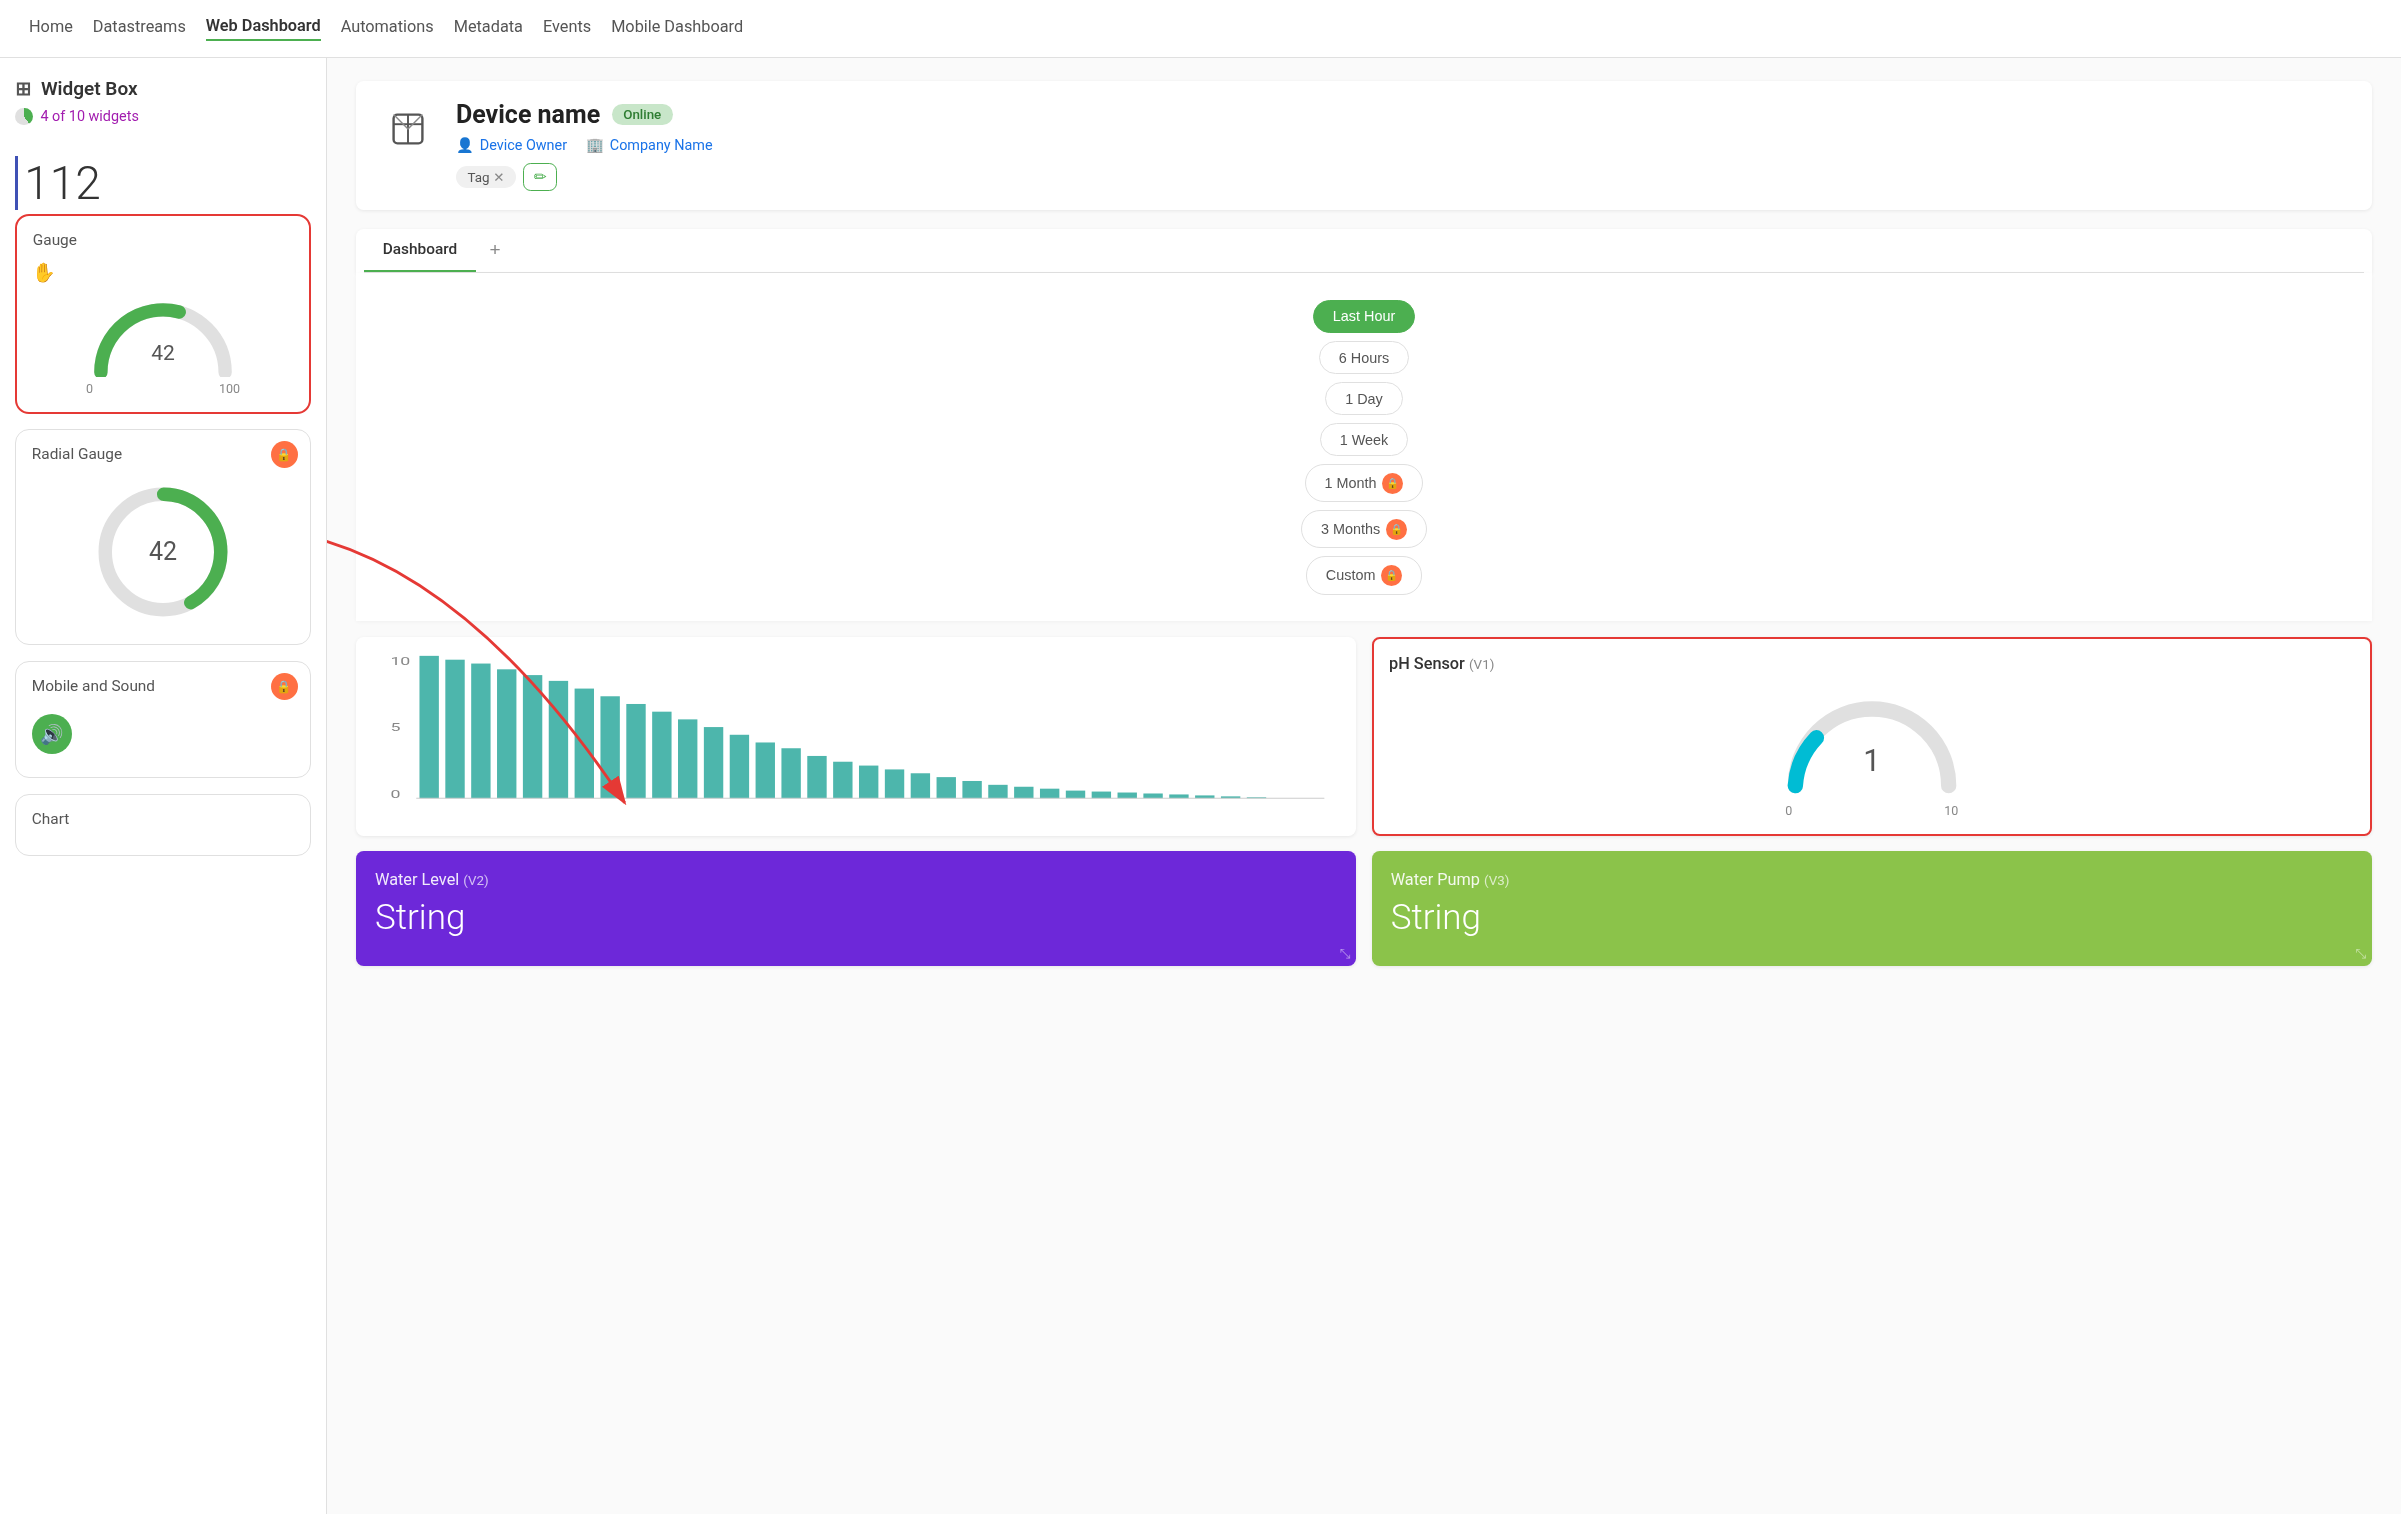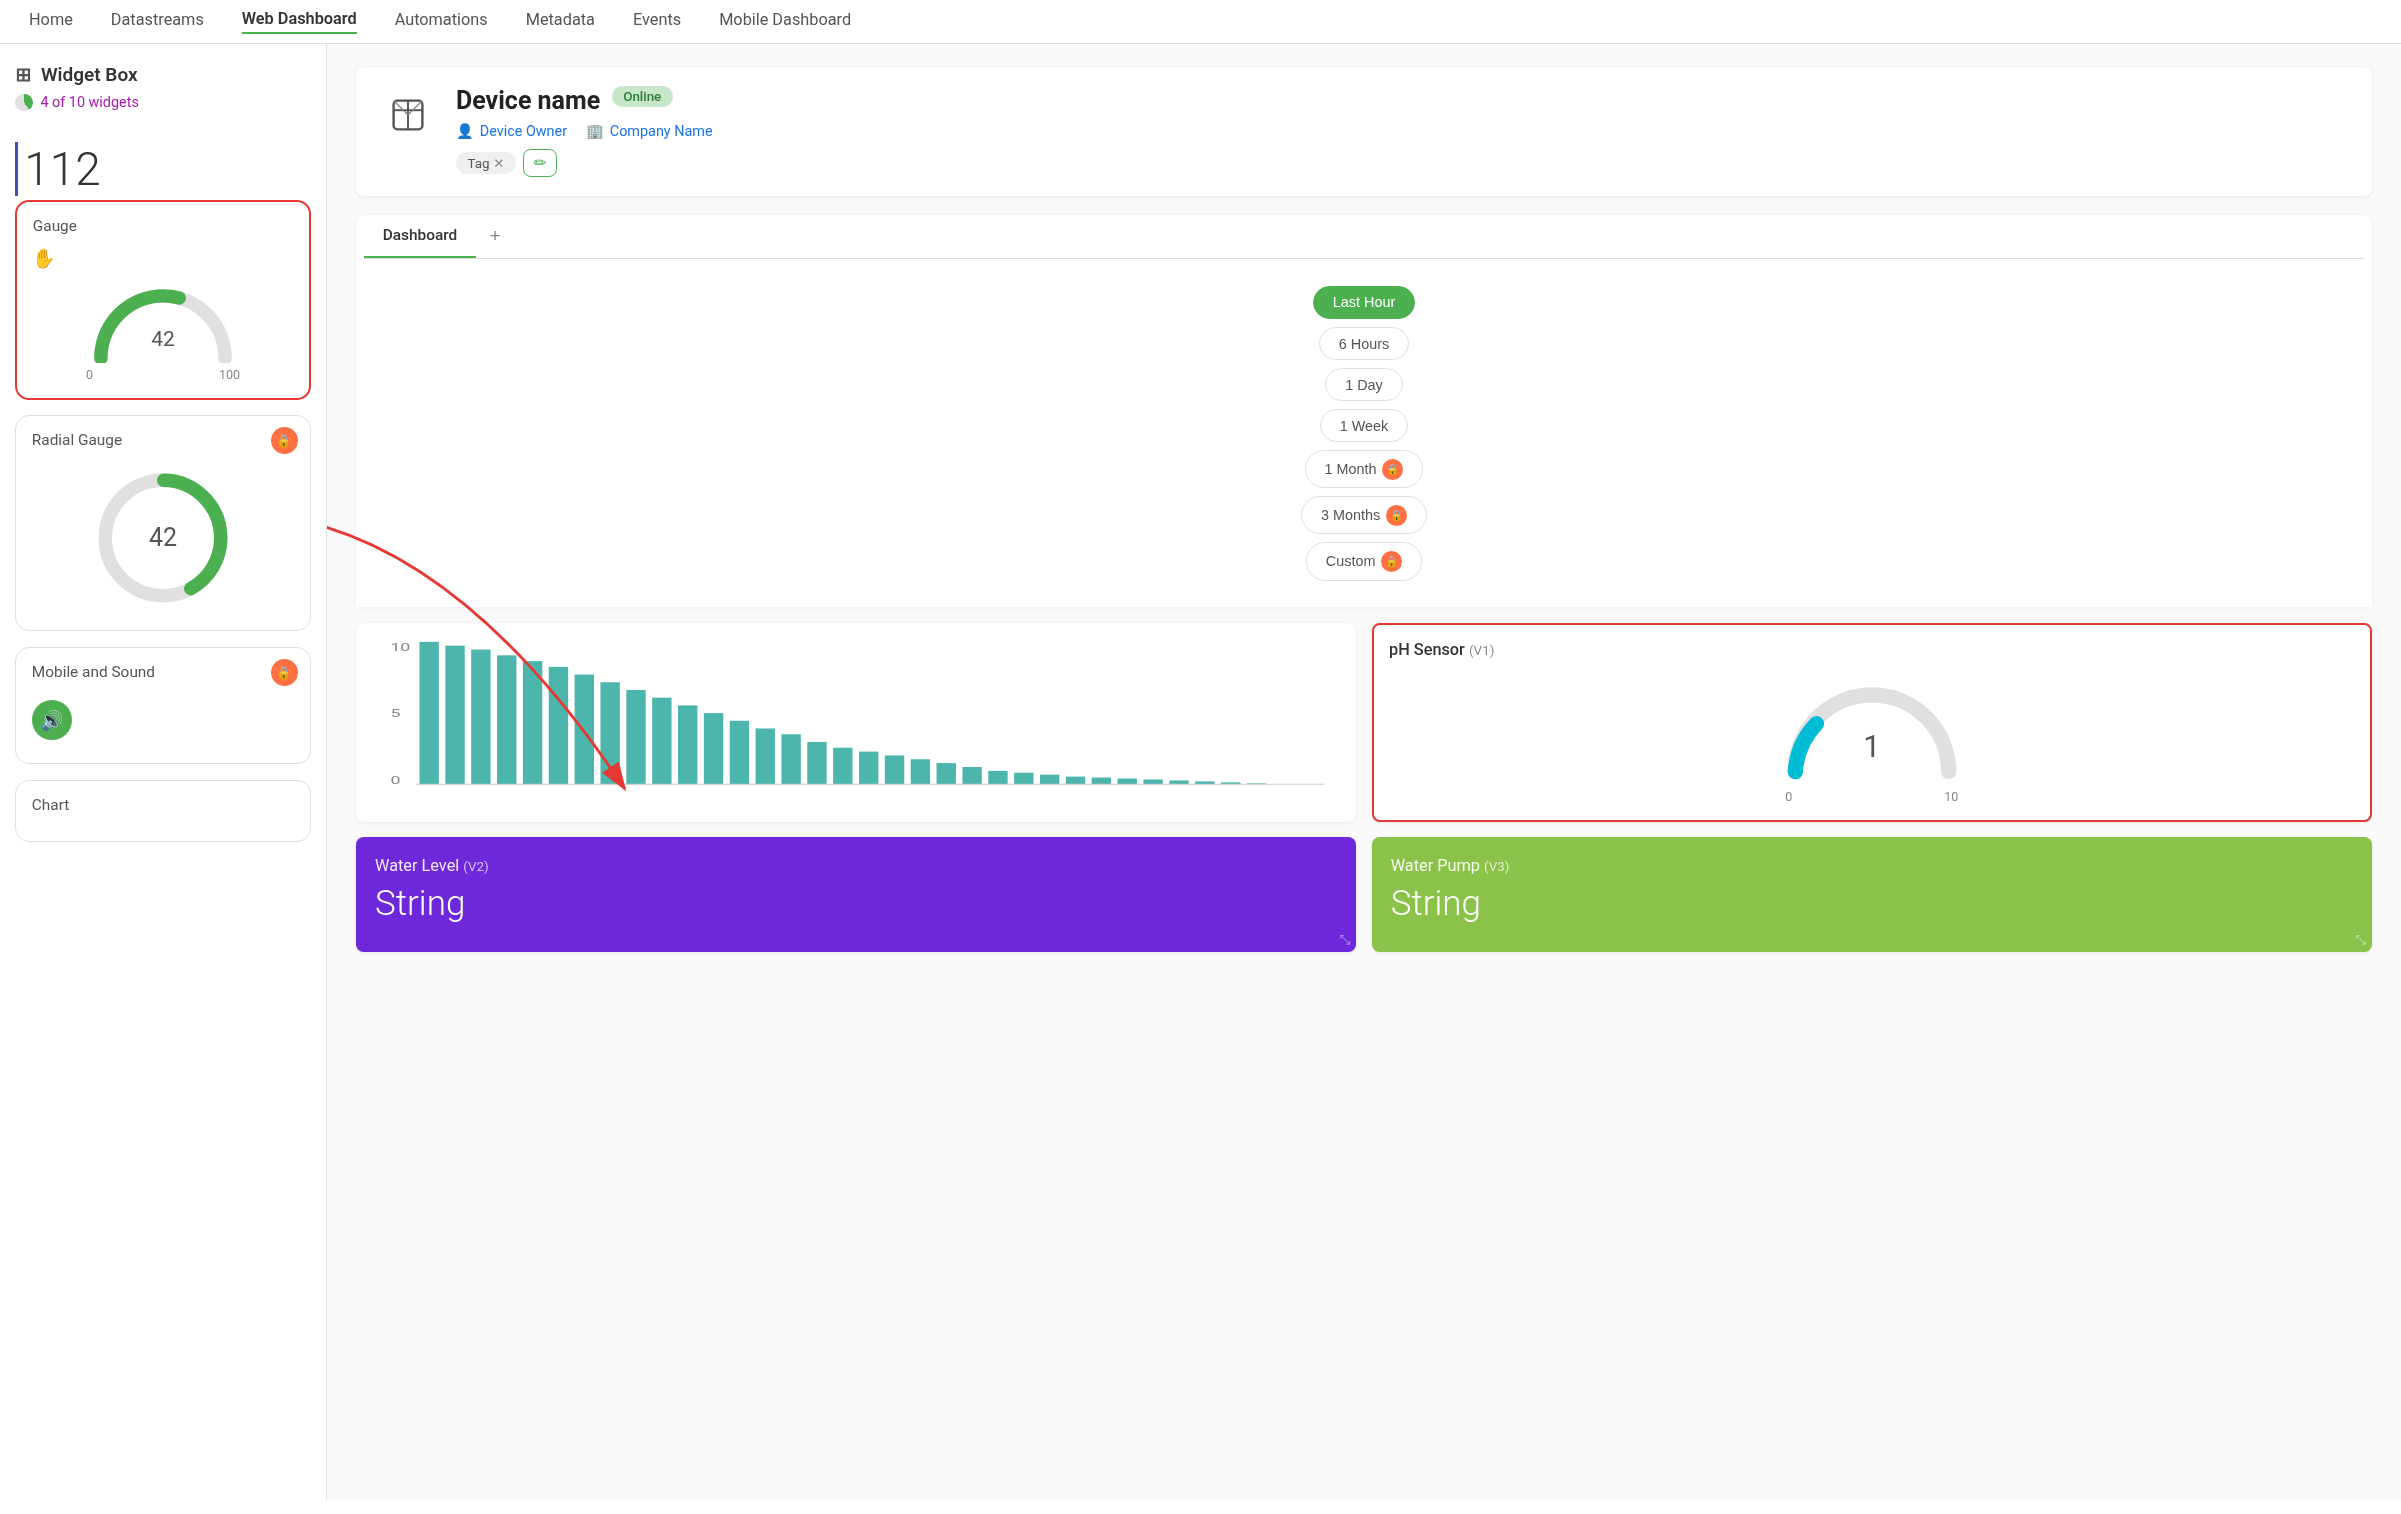--- a/index.html
+++ b/index.html
@@ -4,22 +4,22 @@
   <style>
     * { box-sizing: border-box; margin: 0; padding: 0; }
     body { font-family: -apple-system, BlinkMacSystemFont, 'Segoe UI', Roboto, sans-serif; background: #fff; color: #333; }
 
     
     .top-nav {
       display: flex;
       align-items: center;
       padding: 0 29px;
       border-bottom: 1px solid #e0e0e0;
-      height: 44px;
-      gap: 38px;
+      height: 58px;
+      gap: 20px;
     }
     .nav-item {
       font-size: 16.3px;
       color: #555;
       cursor: pointer;
       padding-bottom: 3.8px;
       white-space: nowrap;
     }
     .nav-item.active {
       color: #333;
@@ -165,21 +165,21 @@
       align-items: center;
       justify-content: center;
       font-size: 35px;
       color: #555;
     }
     .device-info {
       flex: 1;
     }
     .device-name-row {
       display: flex;
-      align-items: flex-start;
+      align-items: center;
       gap: 11.5px;
       margin-bottom: 7.7px;
     }
     .device-name {
       font-size: 25px;
       font-weight: 700;
       color: #222;
     }
     .online-badge {
       background: #c8e6c9;

